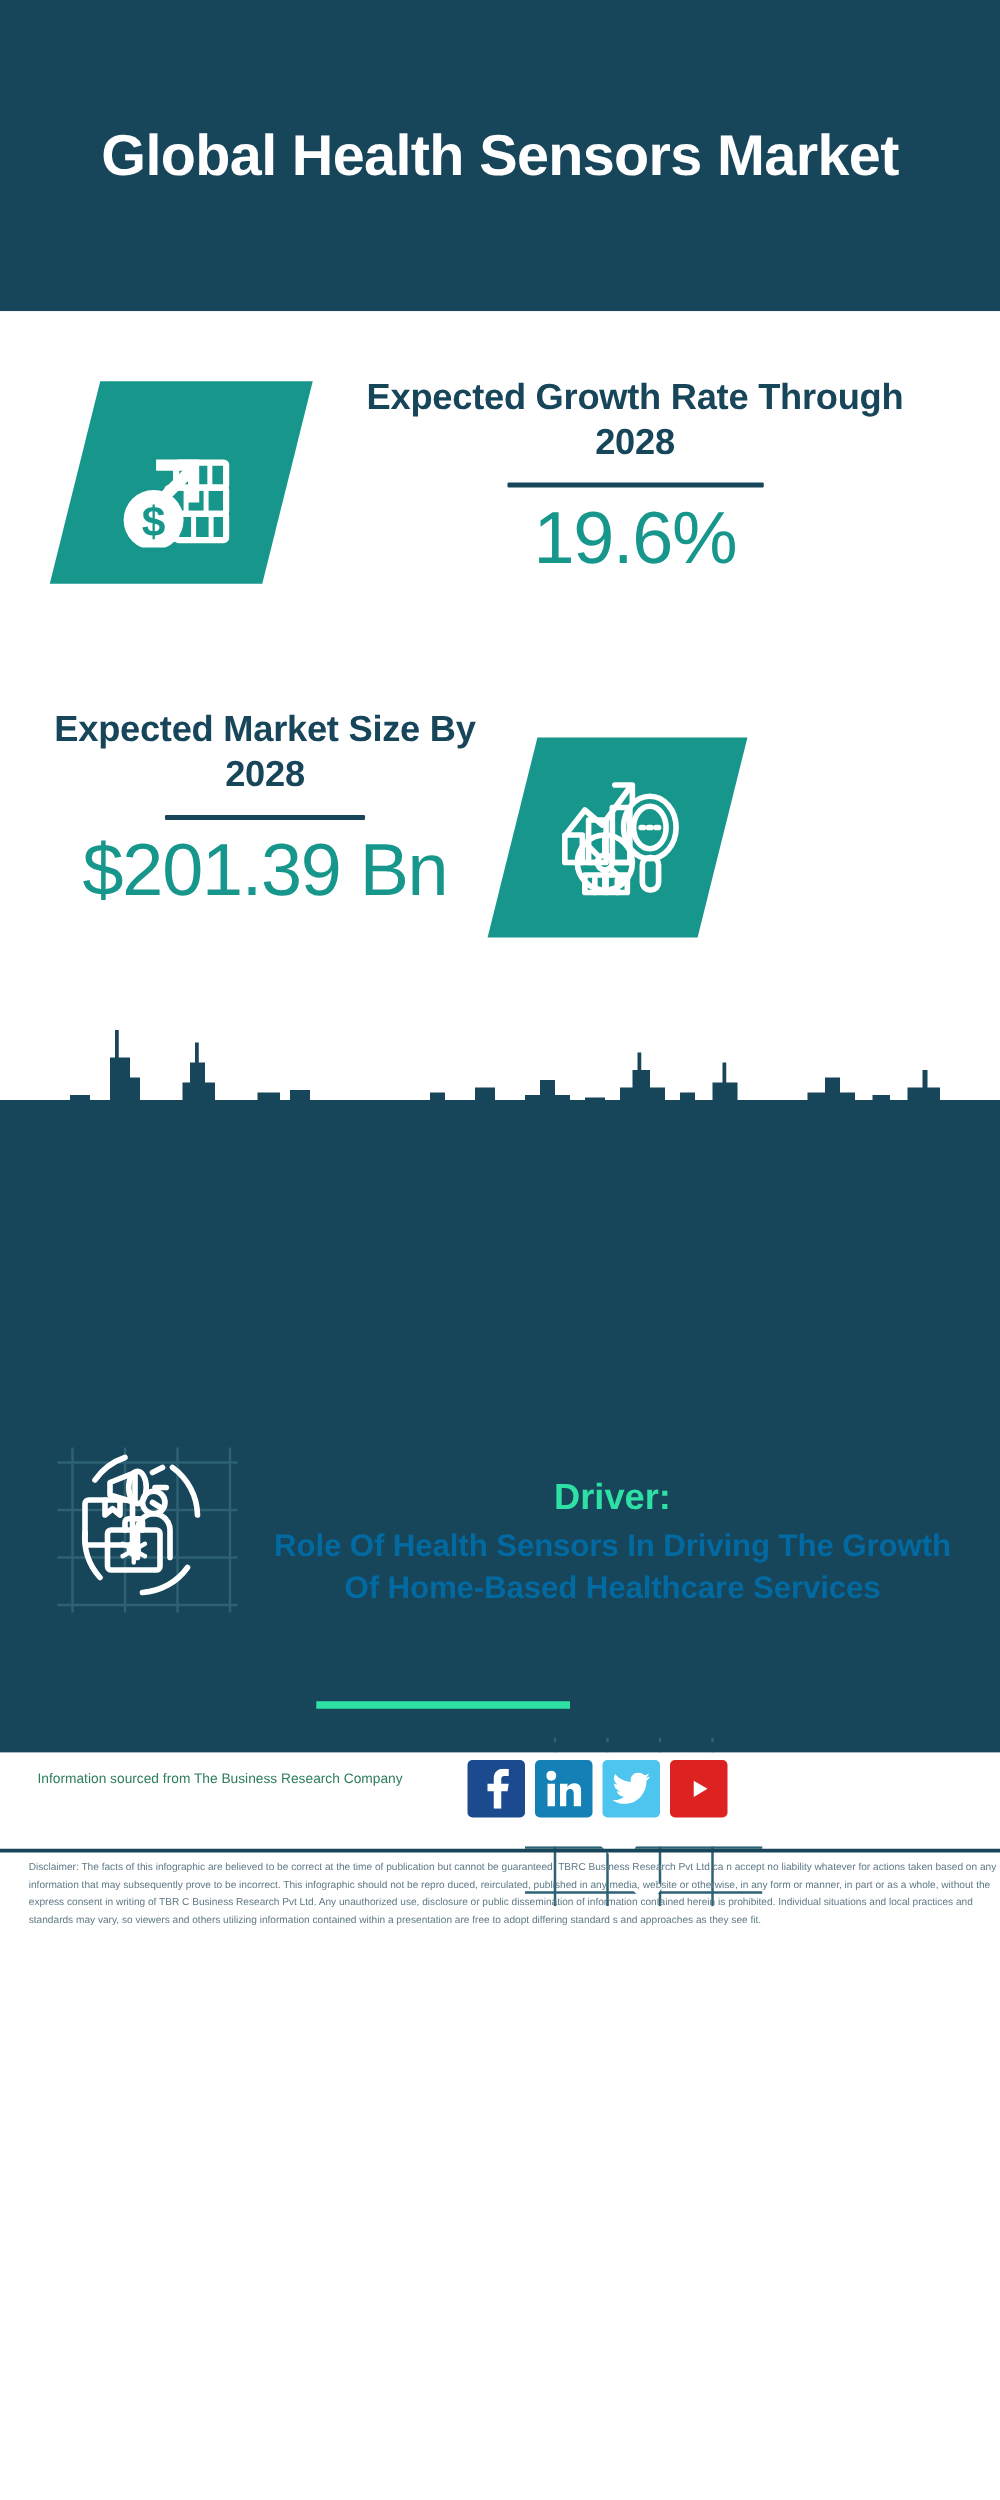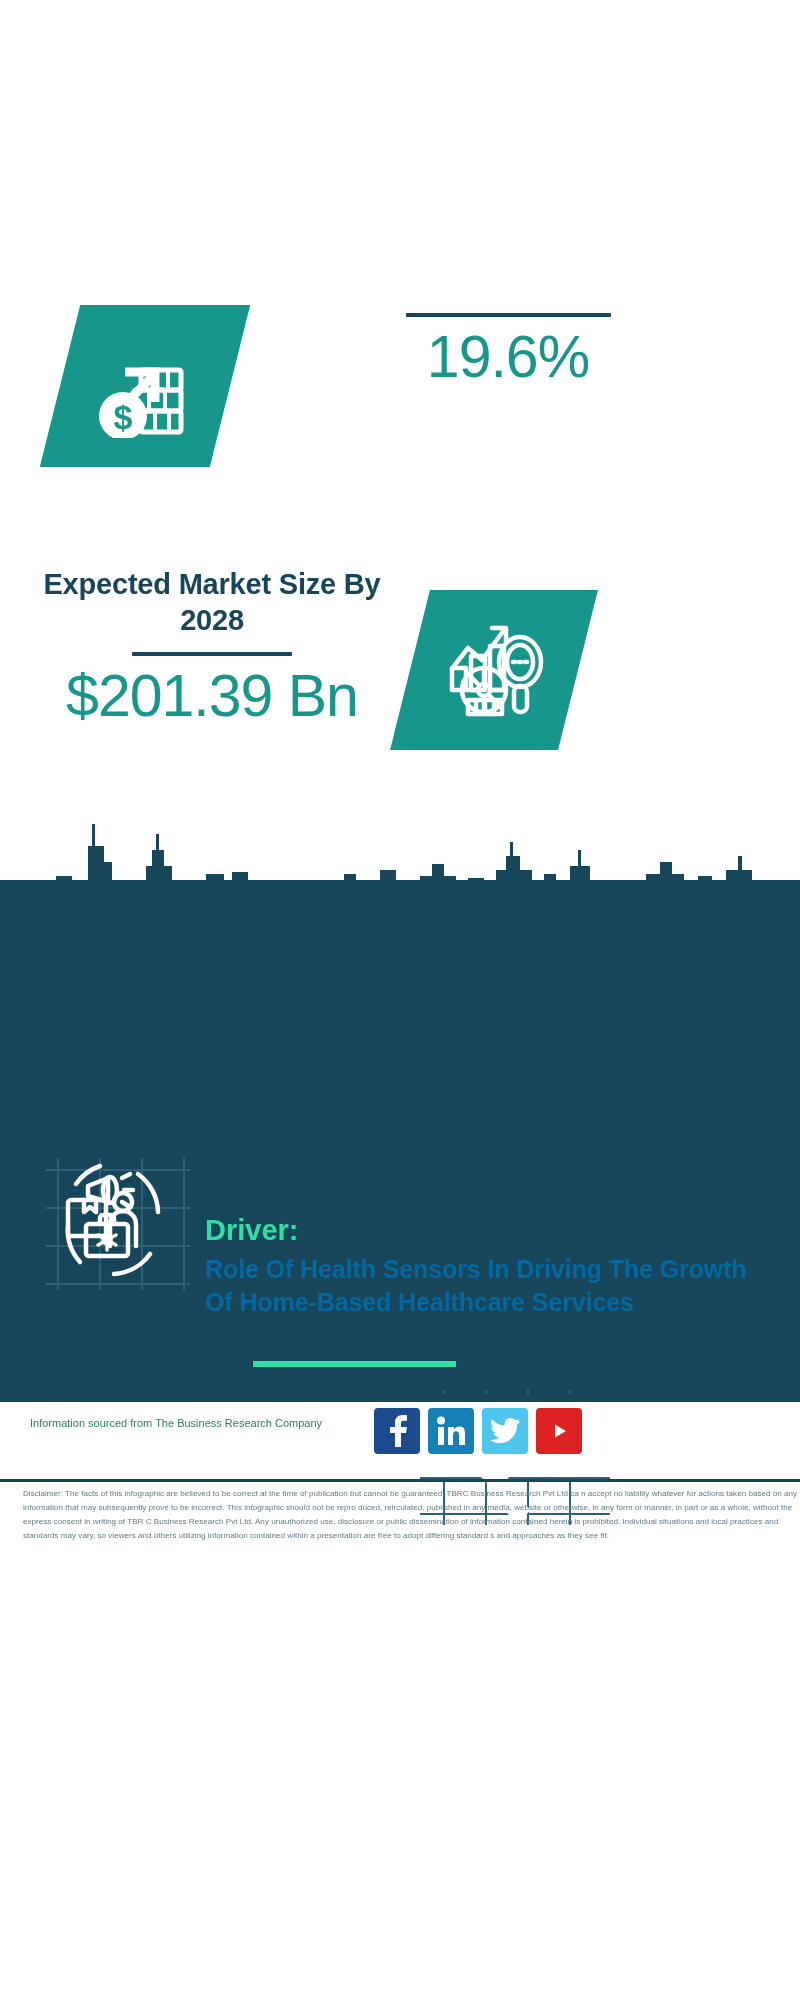--- a/index.html
+++ b/index.html
@@ -45,21 +45,21 @@
   .stat-value{
     color:#17968c;font-size:59px;font-weight:normal;line-height:1.05;letter-spacing:-1px;
   }
 
   
   .dark-zone{
     position:absolute;left:0;top:880px;width:800px;height:522px;background:#17455a;
   }
   .skyline{position:absolute;left:0;top:784px;width:800px;height:140px;}
   .driver-icon{position:absolute;left:42px;top:1150px;width:150px;height:145px;}
-  .driver-text{position:absolute;left:205px;top:1212px;width:570px;text-align:left;}
+  .driver-text{position:absolute;left:205px;top:1180px;width:570px;text-align:center;}
   .driver-head{
     color:#2ee0a4;font-size:29px;font-weight:bold;line-height:1.3;margin-bottom:3px;
   }
   .driver-body{
     color:#0369a1;font-size:25px;font-weight:bold;line-height:1.35;letter-spacing:-0.1px;
   }
 
   .mint-divider{
     position:absolute;left:253px;top:1361px;width:203px;height:6px;background:#2ee0a4;
   }
@@ -99,20 +99,23 @@
     position:absolute;left:23px;top:1493px;width:790px;
     color:#5f7a86;font-size:8.1px;line-height:1.72;text-align:left;
     font-family:"Liberation Sans",sans-serif;
   }
 </style>
 </head>
 <body>
 
 <div class="page">
 
+  <div class="header">
+    <div class="header-title">Global Health Sensors Market</div>
+  </div>
 
   <div class="white-zone"></div>
 
   <div class="para" style="left:60px;top:305px;width:170px;height:162px;">
     <span class="glyph">
       <svg width="112" height="108" viewBox="0 0 112 108" fill="none">
 
         <path d="M18 92 L62 48" stroke="#fff" stroke-width="9" stroke-linecap="square"></path>
         <path d="M36 42 L66 42 L66 72" stroke="#fff" stroke-width="9" fill="none" stroke-linejoin="miter"></path>
 
@@ -126,20 +129,21 @@
         <line x1="66" y1="81" x2="66" y2="102" stroke="#fff" stroke-width="4"></line>
         <line x1="80" y1="81" x2="80" y2="102" stroke="#fff" stroke-width="4"></line>
 
         <circle cx="34" cy="86" r="24" fill="#fff"></circle>
         <text x="34" y="99" text-anchor="middle" font-family="Liberation Sans, sans-serif" font-size="34" font-weight="bold" fill="#17968c">$</text>
       </svg>
     </span>
   </div>
 
   <div class="stat-block" style="left:268px;top:300px;width:480px;">
+    <div class="stat-label">Expected Growth Rate Through 2028</div>
     <div class="rule" style="width:205px;"></div>
     <div class="stat-value">19.6%</div>
   </div>
 
   <div class="stat-block" style="left:42px;top:566px;width:340px;">
     <div class="stat-label">Expected Market Size By 2028</div>
     <div class="rule" style="width:160px;"></div>
     <div class="stat-value">$201.39 Bn</div>
   </div>
 

